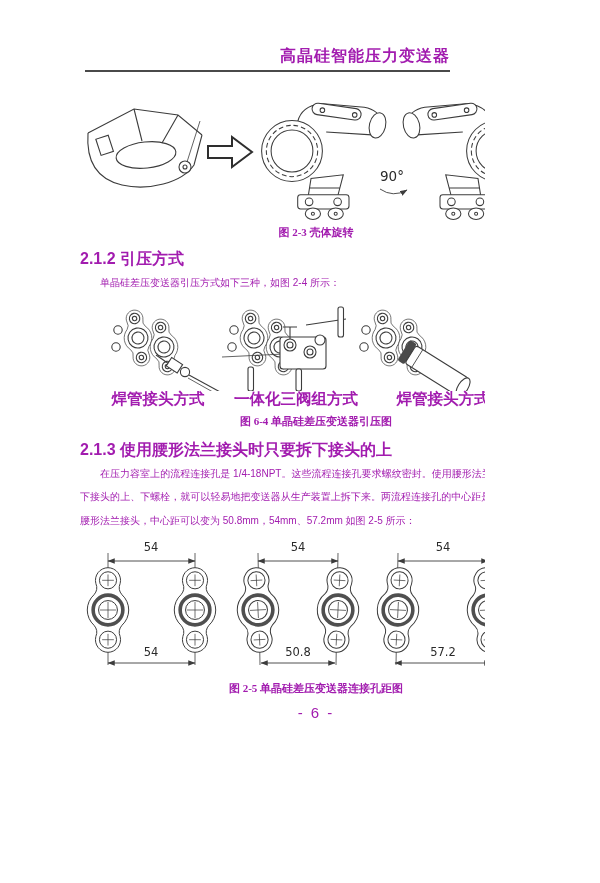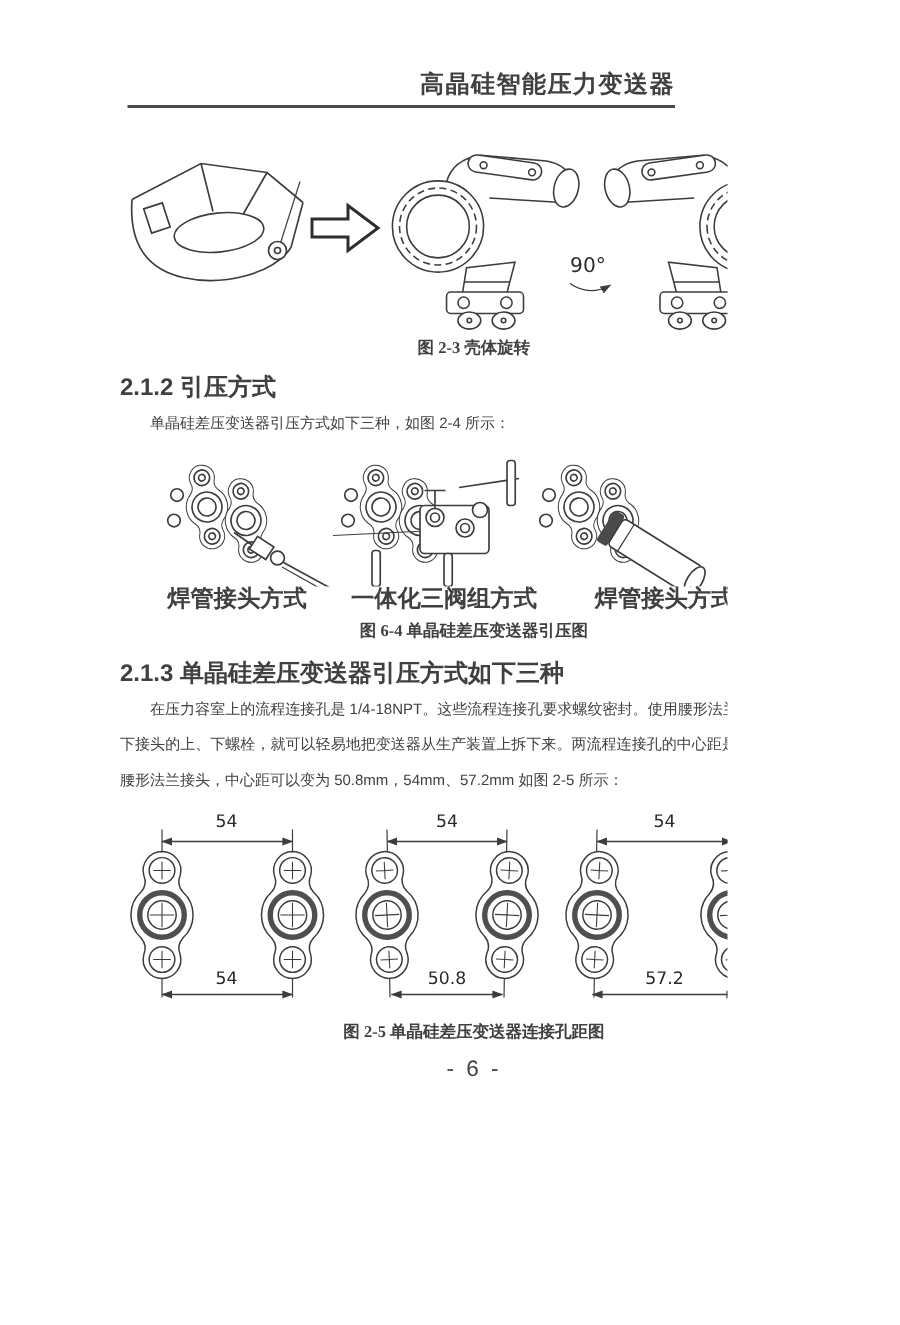--- a/index.html
+++ b/index.html
@@ -1,18 +1,18 @@
 <!DOCTYPE html>
 <html><head>
 <meta charset="utf-8">
 <style>
   html,body{margin:0;padding:0;background:#ffffff;}
   .page{
     position:relative;width:485px;height:883px;background:#fff;overflow:hidden;
-    font-family:"Liberation Sans","DejaVu Sans",sans-serif;color:#404040;
+    font-family:"Liberation Sans","DejaVu Sans",sans-serif;color:#a21caf;
   }
   
   .hdr{padding:46px 35px 0 85px;text-align:right;font-size:16px;font-weight:bold;letter-spacing:1px;}
   .hdr-rule{margin:3px 35px 0 85px;border-top:2px solid #4a4a4a;height:0;}
   
   .content{margin:0 48px 0 80px;width:472px;}
   .fig{display:block;}
   .cap{text-align:center;font-weight:bold;font-size:11px;line-height:21px;margin-top:1px;font-family:Liberation Serif, serif;}
   h3.sec{font-size:16px;font-weight:bold;margin:5px 0 2px 0;line-height:21px;}
   p.body{font-size:10px;line-height:23.5px;text-align:justify;text-indent:2em;margin:0;}
@@ -157,21 +157,21 @@
     </svg>
 
     <div class="fig24-labels">
       <span class="lbl-a">焊管接头方式</span>
       <span class="lbl-b">一体化三阀组方式</span>
       <span class="lbl-c">焊管接头方式</span>
     </div>
     <div class="cap">图 6-4 单晶硅差压变送器引压图</div>
 
 
-    <h3 class="sec" style="margin-top:7px;">2.1.3 单晶硅差压变送器引压方式如下三种</h3>
+    <h3 class="sec" style="margin-top:7px;">2.1.3 使用腰形法兰接头时只要拆下接头的上</h3>
     <p class="body">在压力容室上的流程连接孔是 1/4-18NPT。这些流程连接孔要求螺纹密封。使用腰形法兰接头时只要拆下接头的上、下螺栓，就可以轻易地把变送器从生产装置上拆下来。两流程连接孔的中心距是 54mm。旋转腰形法兰接头，中心距可以变为 50.8mm，54mm、57.2mm 如图 2-5 所示：</p>
 
     <svg class="fig" width="470" height="140" viewBox="0 0 470 140" style="margin-top:5px;">
       <defs>
         <g id="fl">
           <use href="#flpath" class="lnf"></use>
           <circle class="ln" cx="0" cy="-33" r="9.5"></circle>
           <path class="thin" d="M-6.5,-33 L6.5,-33 M0,-39.5 L0,-26.5"></path>
           <circle class="ln" cx="0" cy="33" r="9.5"></circle>
           <path class="thin" d="M-6.5,33 L6.5,33 M0,26.5 L0,39.5"></path>

